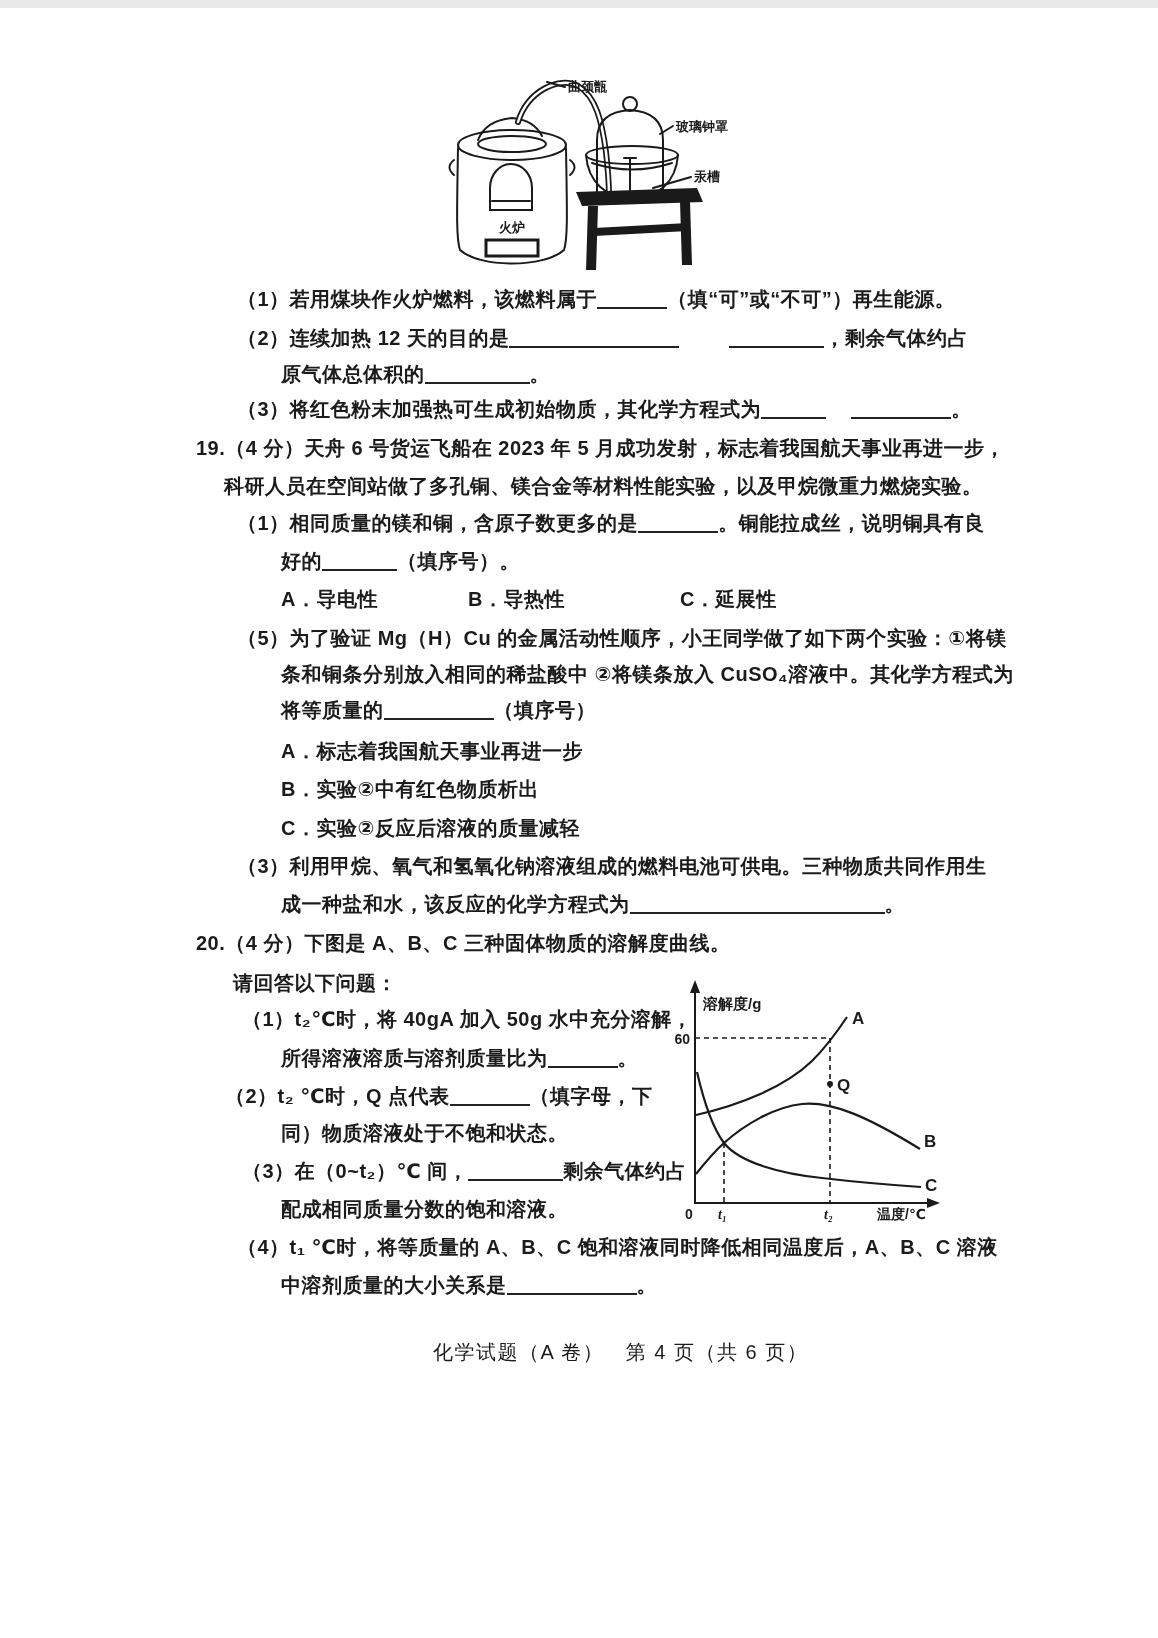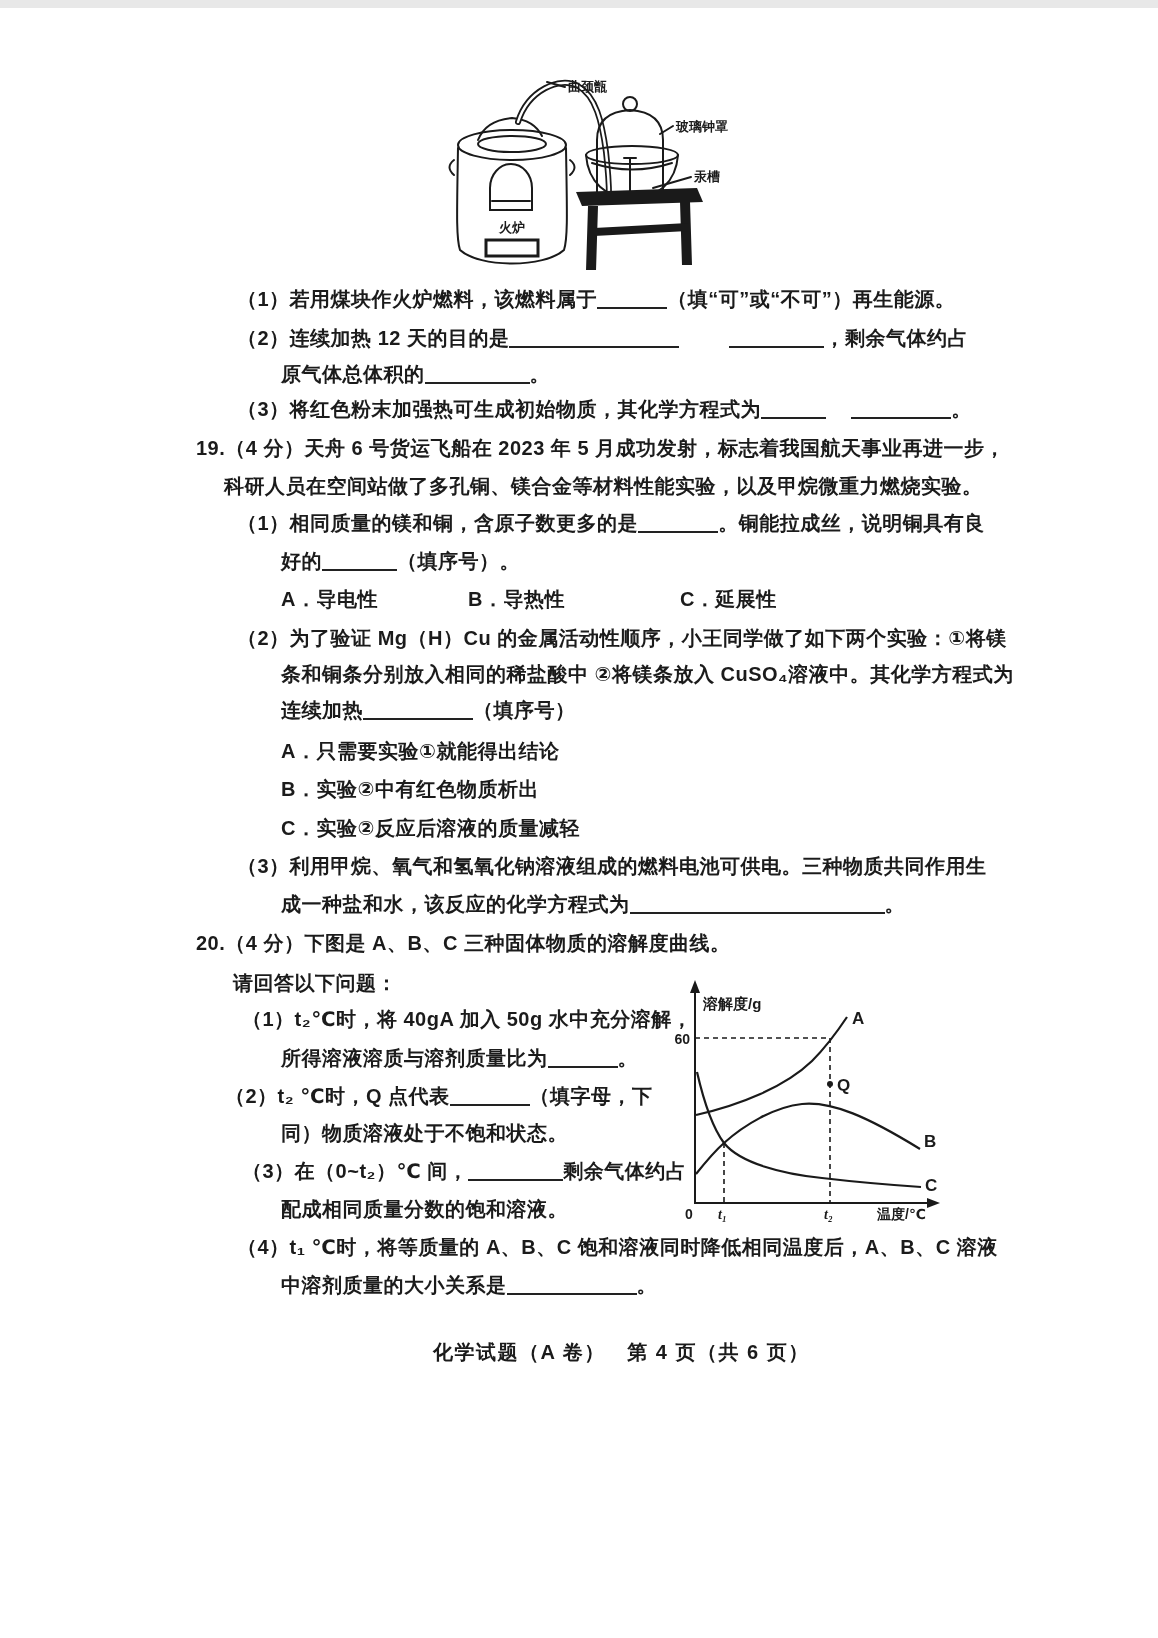--- a/index.html
+++ b/index.html
@@ -11,21 +11,21 @@
   .tline{
     position:absolute;white-space:nowrap;font-size:20px;font-weight:600;
     letter-spacing:0.5px;line-height:24px;
   }
   .blank{
     display:inline-block;border-bottom:2px solid #222;height:18px;
     vertical-align:-3px;
   }
   .spc{display:inline-block;height:1px;}
   .footer{
-    position:absolute;font-size:20px;font-weight:700;letter-spacing:1.5px;
+    position:absolute;font-size:20px;font-weight:400;letter-spacing:1.5px;
   }
   svg{position:absolute;}
   svg text{
     font-family:"Liberation Sans","DejaVu Sans",sans-serif;
     font-weight:600;fill:#1b1b1b;
   }
   .axlab{font-size:15px;}
   .ticklab{font-size:14px;}
   .ital{font-style:italic;font-family:"Liberation Serif","DejaVu Serif",serif;}
   .curvelab{font-size:17px;}
@@ -89,24 +89,24 @@
   <div>
       <div class="tline" style="left: 237px; top: 279px;"><span>（1）若用煤块作火炉燃料，该燃料属于</span><span class="blank" style="width: 70px;"></span><span>（填“可”或“不可”）再生能源。</span></div>
       <div class="tline" style="left: 237px; top: 318px;"><span>（2）连续加热 12 天的目的是</span><span class="blank" style="width: 170px;"></span><span class="spc" style="width: 50px;"></span><span class="blank" style="width: 95px;"></span><span>，剩余气体约占</span></div>
       <div class="tline" style="left: 281px; top: 354px;"><span>原气体总体积的</span><span class="blank" style="width: 105px;"></span><span>。</span></div>
       <div class="tline" style="left: 237px; top: 389px;"><span>（3）将红色粉末加强热可生成初始物质，其化学方程式为</span><span class="blank" style="width: 65px;"></span><span class="spc" style="width: 25px;"></span><span class="blank" style="width: 100px;"></span><span>。</span></div>
       <div class="tline" style="left: 196px; top: 428px;"><span>19.（4 分）天舟 6 号货运飞船在 2023 年 5 月成功发射，标志着我国航天事业再进一步，</span></div>
       <div class="tline" style="left: 224px; top: 466px;"><span>科研人员在空间站做了多孔铜、镁合金等材料性能实验，以及甲烷微重力燃烧实验。</span></div>
       <div class="tline" style="left: 237px; top: 503px;"><span>（1）相同质量的镁和铜，含原子数更多的是</span><span class="blank" style="width: 80px;"></span><span>。铜能拉成丝，说明铜具有良</span></div>
       <div class="tline" style="left: 281px; top: 541px;"><span>好的</span><span class="blank" style="width: 75px;"></span><span>（填序号）。</span></div>
       <div class="tline" style="left: 281px; top: 579px;"><span>A．导电性</span><span class="spc" style="width: 90px;"></span><span>B．导热性</span><span class="spc" style="width: 115px;"></span><span>C．延展性</span></div>
-      <div class="tline" style="left: 237px; top: 618px;"><span>（2）为了验证 Mg（H）Cu 的金属活动性顺序，小王同学做了如下两个实验：①将镁</span></div>
+      <div class="tline" style="left: 237px; top: 618px;"><span>（5）为了验证 Mg（H）Cu 的金属活动性顺序，小王同学做了如下两个实验：①将镁</span></div>
       <div class="tline" style="left: 281px; top: 654px;"><span>条和铜条分别放入相同的稀盐酸中 ②将镁条放入 CuSO₄溶液中。其化学方程式为</span></div>
-      <div class="tline" style="left: 281px; top: 690px;"><span>连续加热</span><span class="blank" style="width: 110px;"></span><span>（填序号）</span></div>
-      <div class="tline" style="left: 281px; top: 731px;"><span>A．只需要实验①就能得出结论</span></div>
+      <div class="tline" style="left: 281px; top: 690px;"><span>将等质量的</span><span class="blank" style="width: 110px;"></span><span>（填序号）</span></div>
+      <div class="tline" style="left: 281px; top: 731px;"><span>A．标志着我国航天事业再进一步</span></div>
       <div class="tline" style="left: 281px; top: 769px;"><span>B．实验②中有红色物质析出</span></div>
       <div class="tline" style="left: 281px; top: 808px;"><span>C．实验②反应后溶液的质量减轻</span></div>
       <div class="tline" style="left: 237px; top: 846px;"><span>（3）利用甲烷、氧气和氢氧化钠溶液组成的燃料电池可供电。三种物质共同作用生</span></div>
       <div class="tline" style="left: 281px; top: 884px;"><span>成一种盐和水，该反应的化学方程式为</span><span class="blank" style="width: 255px;"></span><span>。</span></div>
       <div class="tline" style="left: 196px; top: 923px;"><span>20.（4 分）下图是 A、B、C 三种固体物质的溶解度曲线。</span></div>
       <div class="tline" style="left: 233px; top: 963px;"><span>请回答以下问题：</span></div>
       <div class="tline" style="left: 242px; top: 999px;"><span>（1）t₂℃时，将 40gA 加入 50g 水中充分溶解，</span></div>
       <div class="tline" style="left: 281px; top: 1038px;"><span>所得溶液溶质与溶剂质量比为</span><span class="blank" style="width: 70px;"></span><span>。</span></div>
       <div class="tline" style="left: 225px; top: 1076px;"><span>（2）t₂ ℃时，Q 点代表</span><span class="blank" style="width: 80px;"></span><span>（填字母，下</span></div>
       <div class="tline" style="left: 281px; top: 1113px;"><span>同）物质溶液处于不饱和状态。</span></div>

